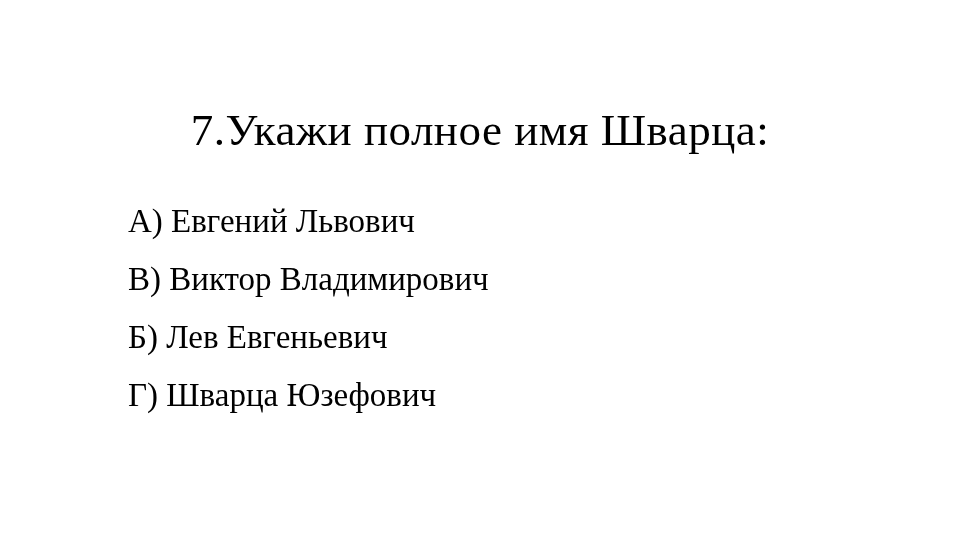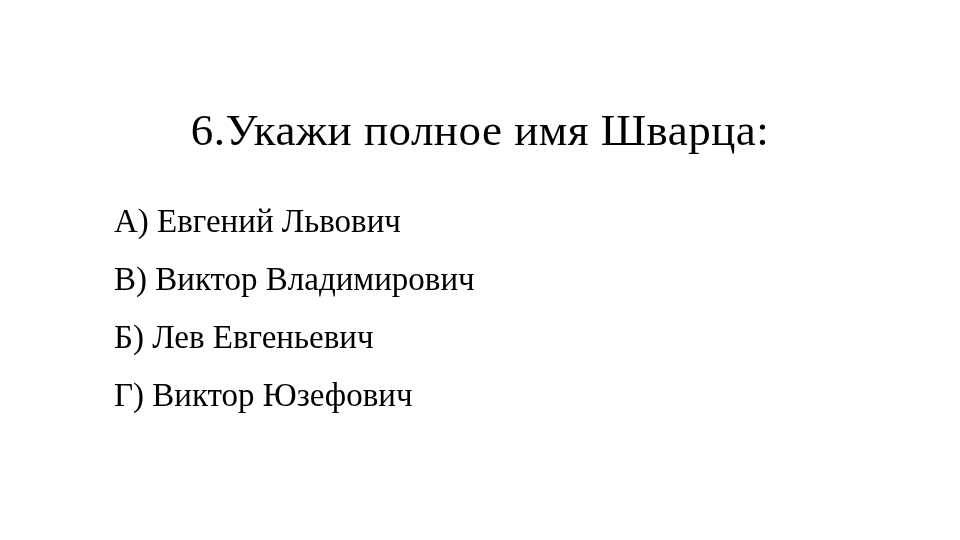--- a/index.html
+++ b/index.html
@@ -25,34 +25,34 @@
     width: 960px;
     text-align: center;
     font-size: 45px;
     font-weight: 400;
     letter-spacing: 0.5px;
     white-space: nowrap;
   }
   .options {
     position: absolute;
     top: 192px;
-    left: 114px;
+    left: 128px;
     width: 700px;
   }
   .option-line {
     font-size: 33px;
     line-height: 58px;
     white-space: nowrap;
   }
 </style>
 </head>
 <body>
 
 <div class="slide">
-  <div class="slide-title">6.Укажи полное имя Шварца:</div>
+  <div class="slide-title">7.Укажи полное имя Шварца:</div>
 
   <div class="options">
     <div class="option-line">А) Евгений Львович</div>
     <div class="option-line">В) Виктор Владимирович</div>
     <div class="option-line">Б) Лев Евгеньевич</div>
-    <div class="option-line">Г) Виктор Юзефович</div>
+    <div class="option-line">Г) Шварца Юзефович</div>
   </div>
 </div>
 
 </body></html>

